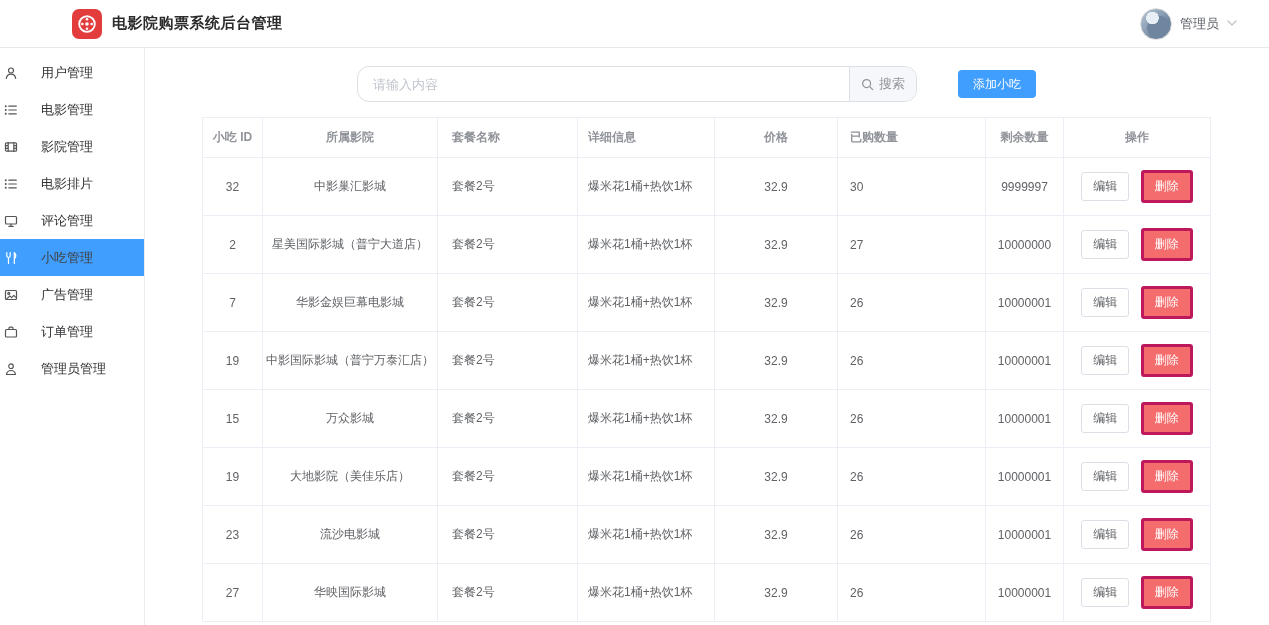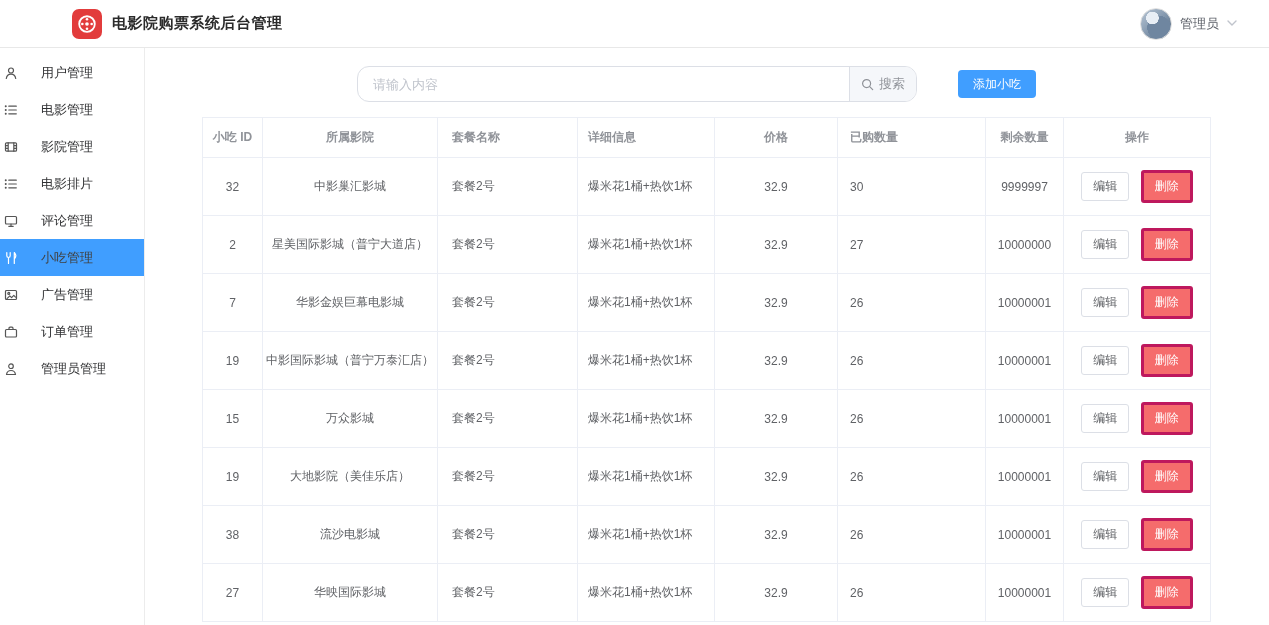--- a/index.html
+++ b/index.html
@@ -322,21 +322,21 @@
     <td>32.9</td>
     <td>26</td>
     <td>10000001</td>
     <td>
       <button class="btn-edit">编辑</button>
       <button class="btn-delete">删除</button>
     </td>
   </tr>
 
   <tr>
-    <td>38</td>
+    <td>23</td>
     <td>流沙电影城</td>
     <td>套餐2号</td>
     <td>爆米花1桶+热饮1杯</td>
     <td>32.9</td>
     <td>26</td>
     <td>10000001</td>
     <td>
       <button class="btn-edit">编辑</button>
       <button class="btn-delete">删除</button>
     </td>

